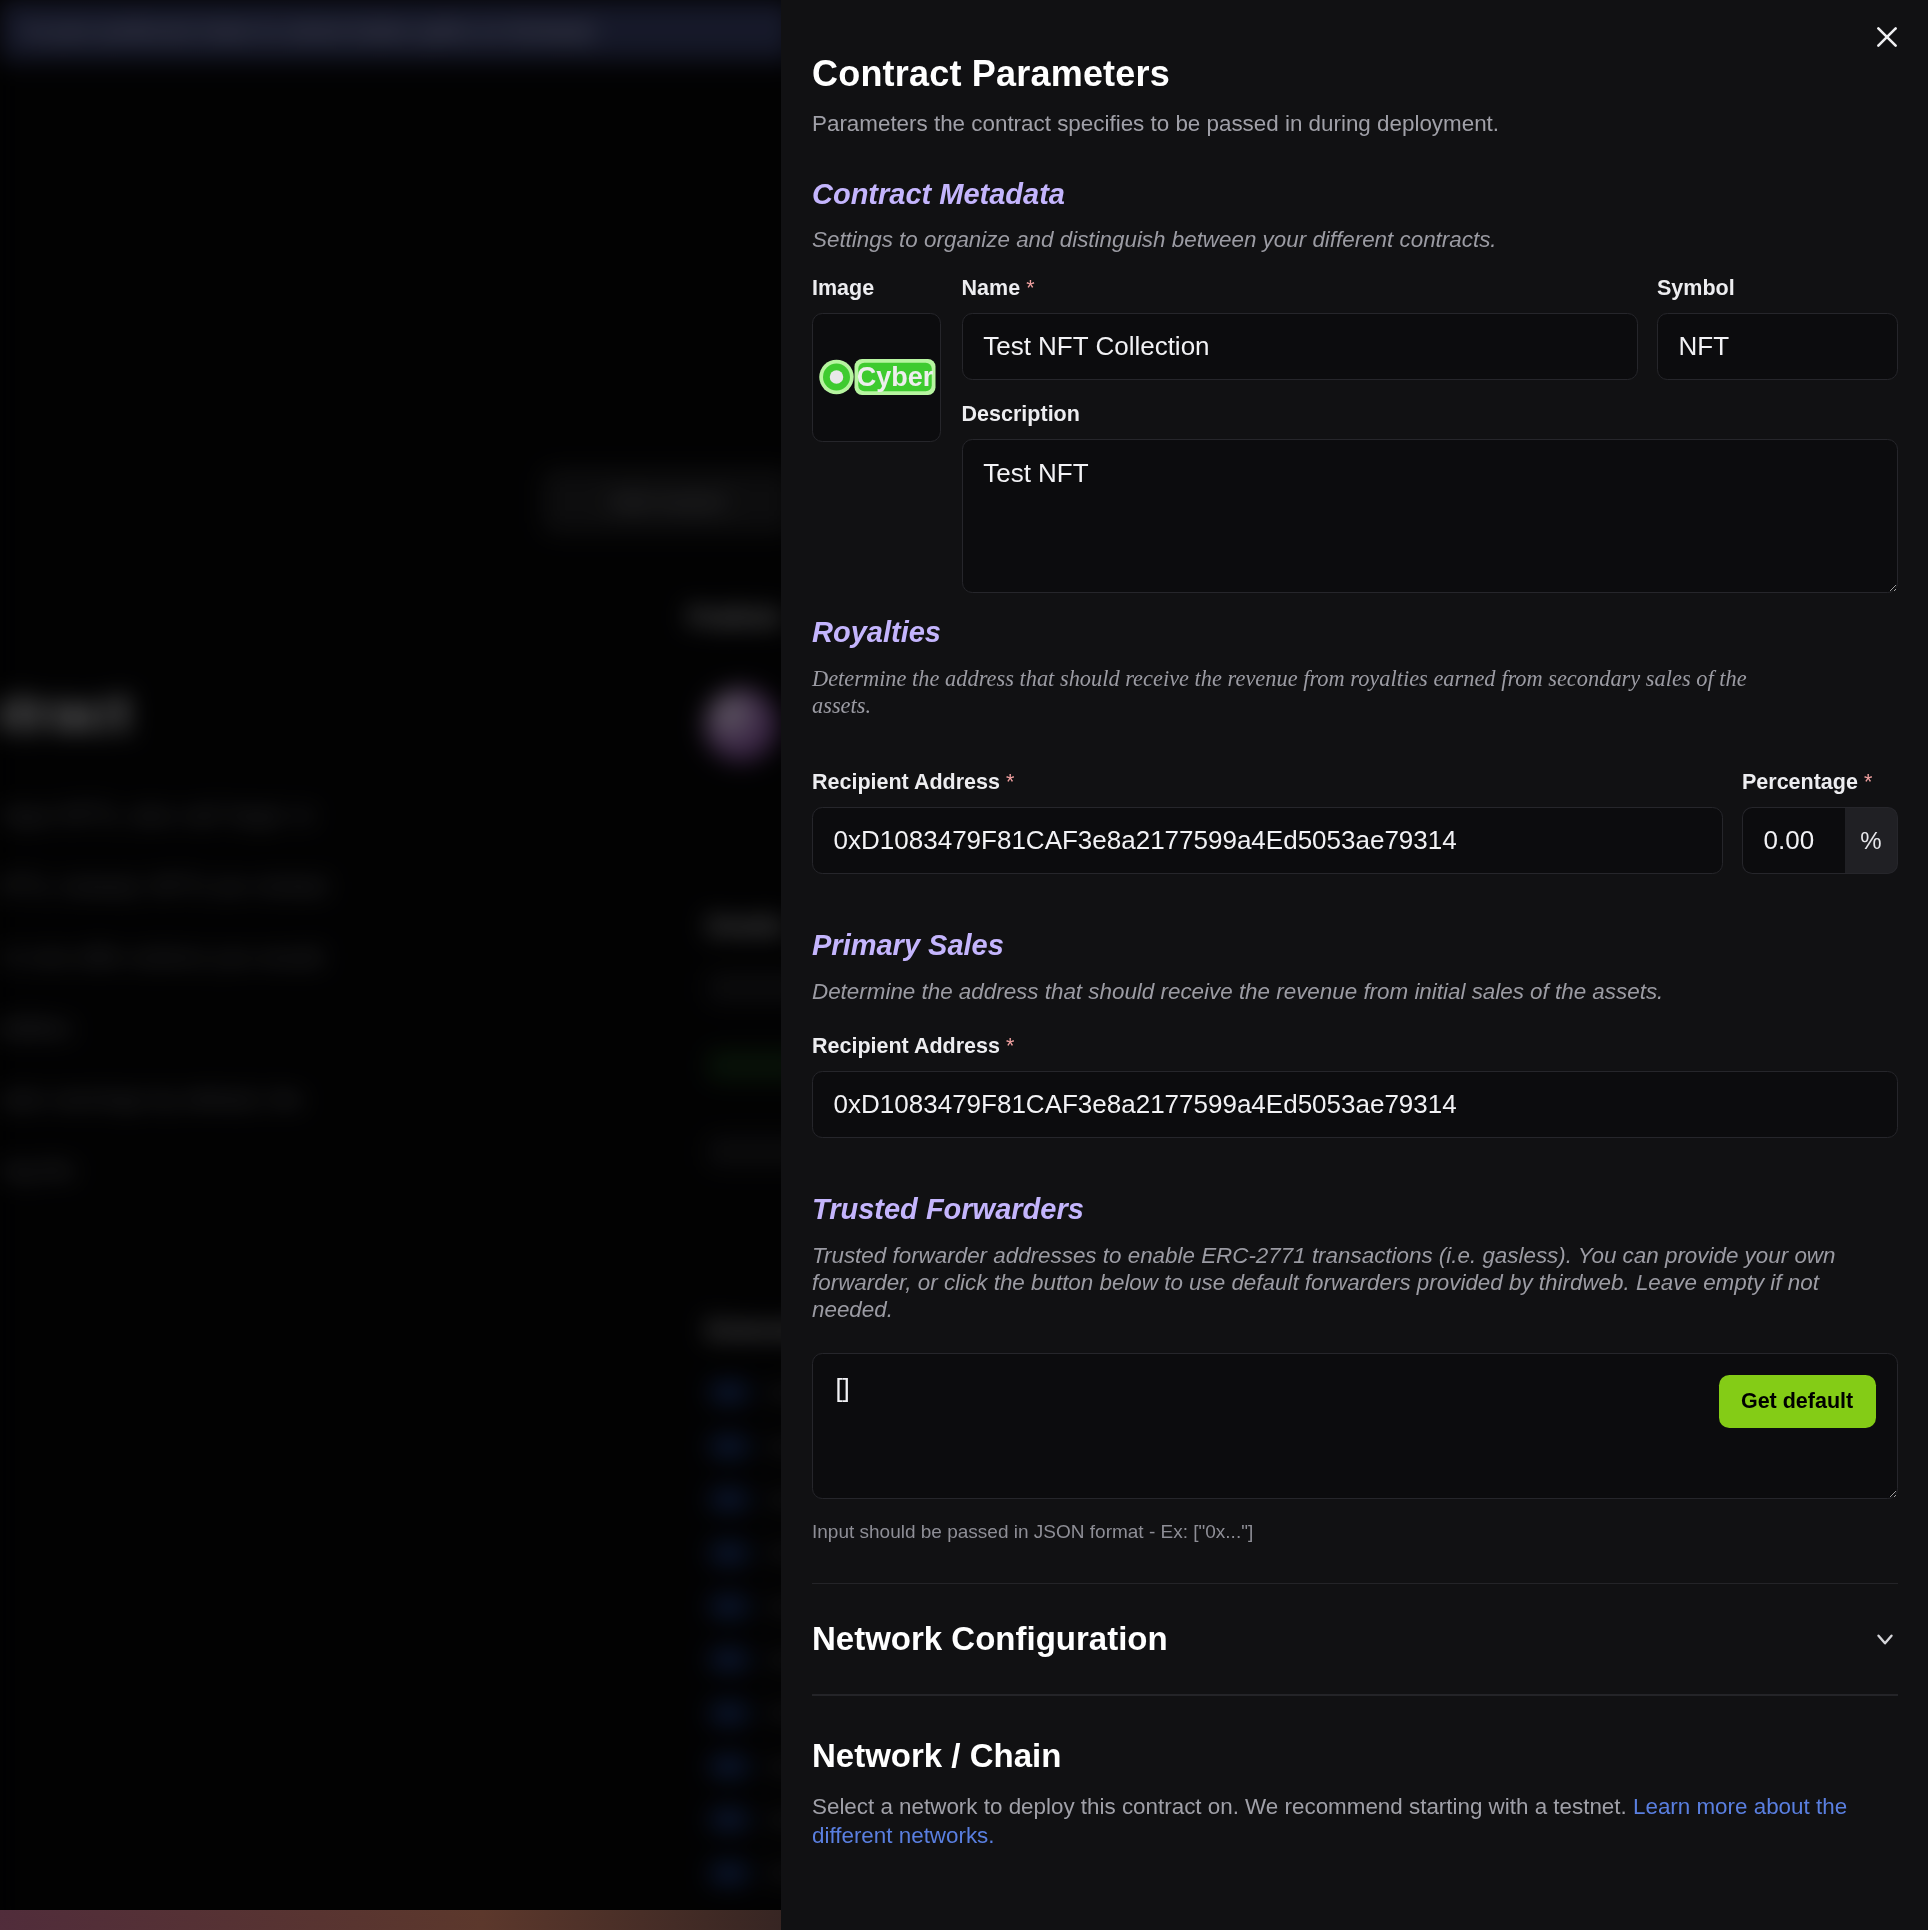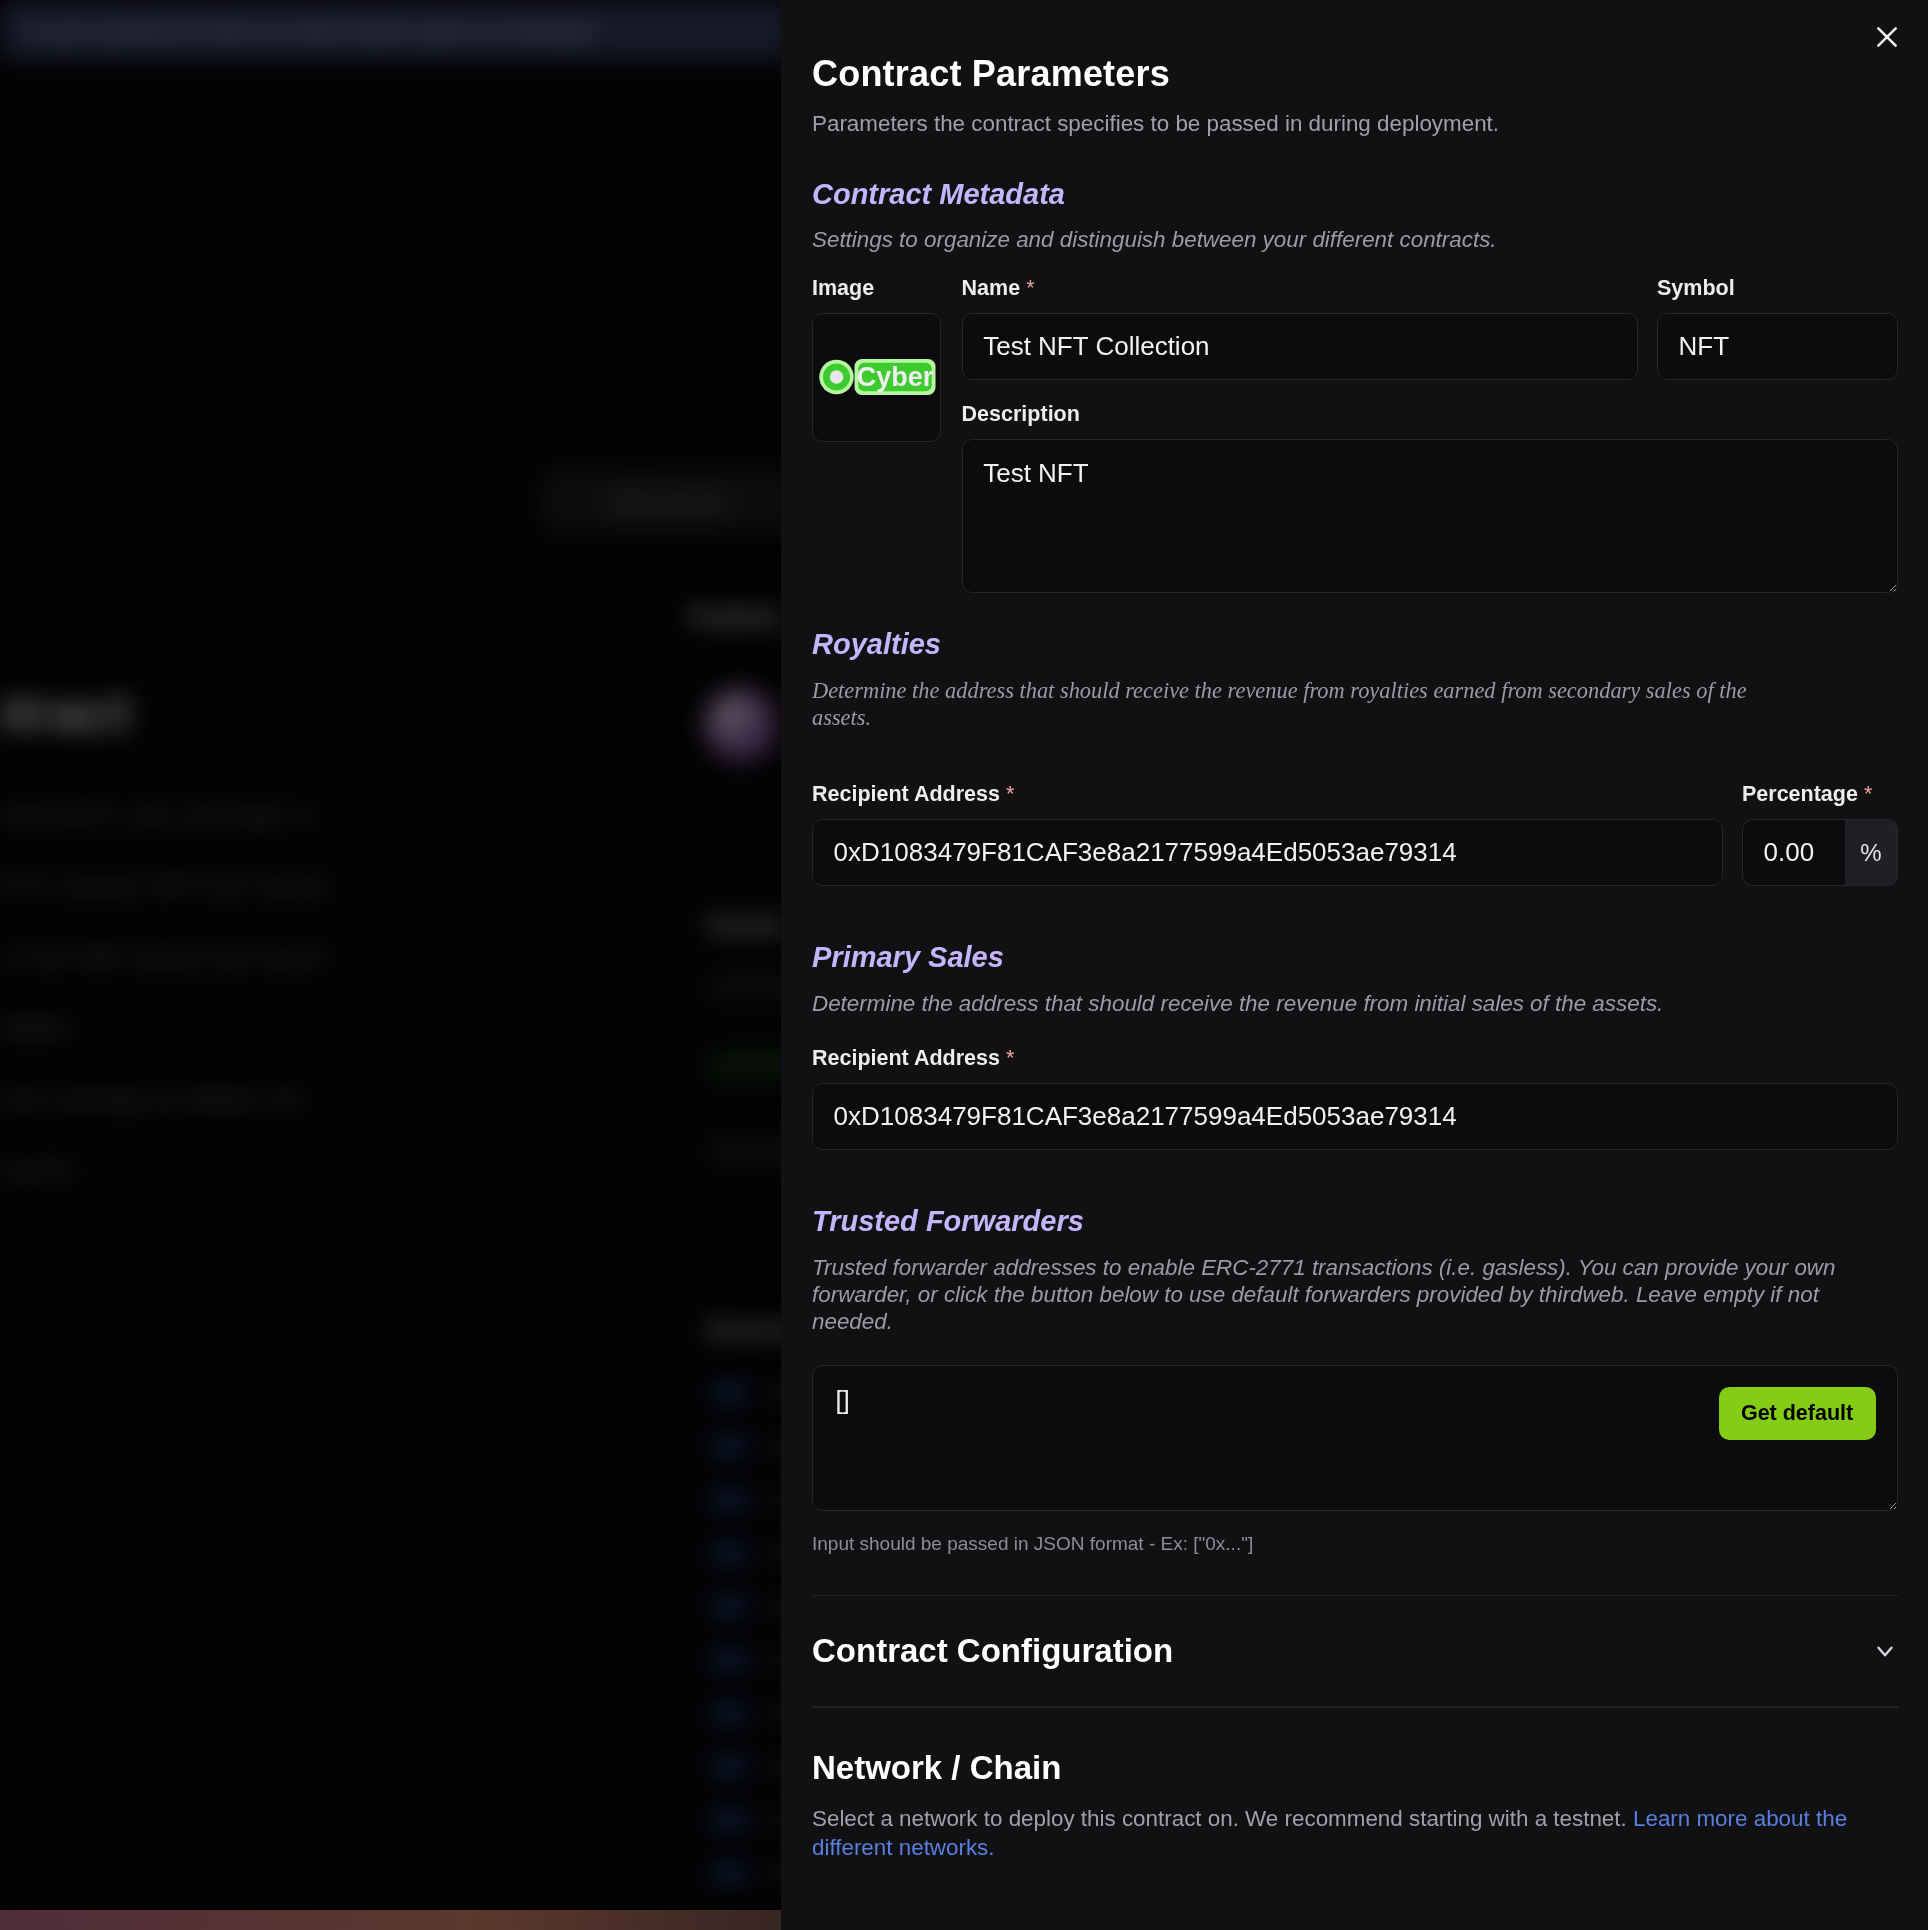--- a/index.html
+++ b/index.html
@@ -156,21 +156,21 @@
     display:flex; align-items:center; justify-content: space-between;
     padding: 36px 0; cursor: pointer;
   }
   .chev { width: 26px; height: 26px; color:#d6d6da; }
 
   .link { color: #5a7fe0; text-decoration: none; cursor: pointer; }
 
   .mt18 { margin-top: 15.5px; }
   .mt34 { margin-top: 29px; }
   .mt48 { margin-top: 41px; }
-  .mt56 { margin-top: 32px; }
+  .mt56 { margin-top: 20px; }
   .mt64 { margin-top: 55px; }
 </style>
 </head>
 <body>
 
 <div id="root">
 
   <div class="bg">
     <div class="bg-banner">
       <div class="bg-banner-text">to your preferred chain to unlock better paths on thirdweb</div>
@@ -315,21 +315,21 @@
 
       <div class="tf-wrap">
         <textarea class="tf-area" style="">[]</textarea>
         <button class="get-default">Get default</button>
       </div>
       <p class="hint">Input should be passed in JSON format - Ex: ["0x..."]</p>
 
       <div class="divider"></div>
 
       <div class="accordion">
-        <span class="h2-lg">Contract Configuration</span>
+        <span class="h2-lg">Network Configuration</span>
         <svg class="chev" viewBox="0 0 24 24" fill="none" stroke="#d6d6da" stroke-width="2.2" stroke-linecap="round" stroke-linejoin="round">
           <polyline points="6 9 12 16 18 9"></polyline>
         </svg>
       </div>
 
       <div class="divider" style="margin-top:0;"></div>
 
       <h2 class="h2-lg" style="margin-top:41px;">Network / Chain</h2>
       <p class="sub" style="margin-top:17px; line-height:1.3;"><span>Select a network to deploy this contract on. We recommend starting with a testnet. </span><a class="link">Learn more about the different networks.</a></p>
 

